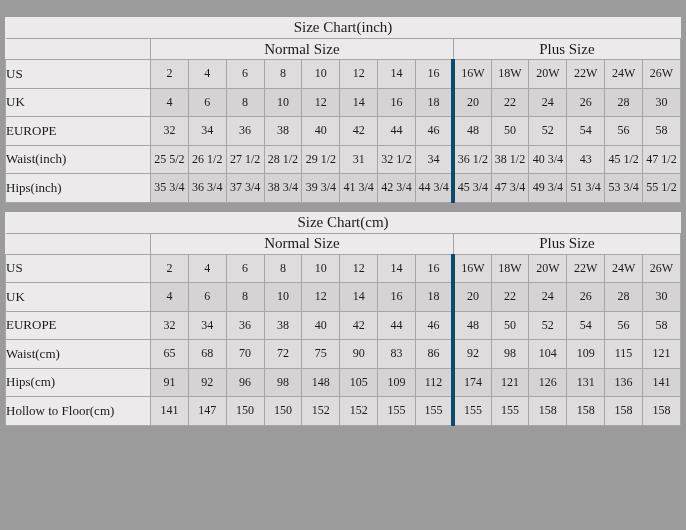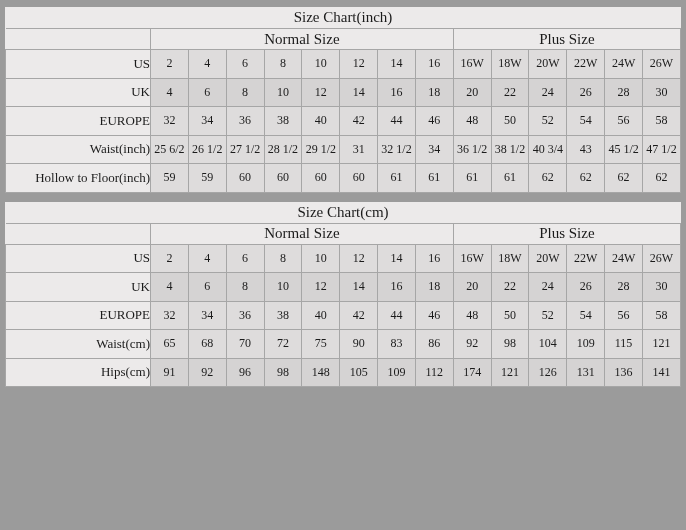--- a/index.html
+++ b/index.html
@@ -7,21 +7,21 @@
     padding: 0;
     background: #9b9b9b;
     width: 686px;
     height: 530px;
     font-family: "Liberation Serif", serif;
   }
   .page {
     width: 686px;
     height: 530px;
     box-sizing: border-box;
-    padding: 6px 4px 6px 4px;
+    padding: 16px 4px 6px 4px;
     display: flex;
     flex-direction: column;
     gap: 7px;
     background: #9b9b9b;
   }
   .chart {
     background: #eceaea;
     border: 1px solid #9b9b9b;
     box-sizing: border-box;
   }
@@ -51,36 +51,36 @@
     height: 20px;
     margin-top: 40px;
   }
   .blank-cell {
     background: #eceaea;
     border-left: none;
   }
   .label-cell {
     font-size: 13px;
     background: #eceaea;
-    text-align: right;
+    text-align: left;
   }
   .data-cell {
     font-size: 12px;
     background: #dedcdc;
   }
   tr.r-odd .data-cell {
     background: #dedcdc;
   }
   tr.r-even .data-cell {
     background: #d5d3d3;
   }
   .chart-inch tr.body-row { height: 28.5px; }
   .chart-cm tr.body-row { height: 28.5px; }
   .col-label { width: 145px; }
-  .sep-left { border-left: 1px solid #0c4a6e; }
+  .sep-left { border-left: 4px solid #0c4a6e; }
 </style>
 </head>
 <body>
 
 <div class="page">
   <div class="chart chart-inch">
     <table>
       <colgroup id="cg-0">
           <col class="col-label">
           <col>
@@ -153,51 +153,51 @@
             <td class="data-cell">46</td>
             <td class="data-cell sep-left">48</td>
             <td class="data-cell">50</td>
             <td class="data-cell">52</td>
             <td class="data-cell">54</td>
             <td class="data-cell">56</td>
             <td class="data-cell">58</td>
           </tr>
           <tr class="body-row r-odd">
             <td class="label-cell">Waist(inch)</td>
-            <td class="data-cell">25 6/2</td>
+            <td class="data-cell">25 5/2</td>
             <td class="data-cell">26 1/2</td>
             <td class="data-cell">27 1/2</td>
             <td class="data-cell">28 1/2</td>
             <td class="data-cell">29 1/2</td>
             <td class="data-cell">31</td>
             <td class="data-cell">32 1/2</td>
             <td class="data-cell">34</td>
             <td class="data-cell sep-left">36 1/2</td>
             <td class="data-cell">38 1/2</td>
             <td class="data-cell">40 3/4</td>
             <td class="data-cell">43</td>
             <td class="data-cell">45 1/2</td>
             <td class="data-cell">47 1/2</td>
           </tr>
-          <tr class="body-row r-odd">
-            <td class="label-cell">Hollow to Floor(inch)</td>
-            <td class="data-cell">59</td>
-            <td class="data-cell">59</td>
-            <td class="data-cell">60</td>
-            <td class="data-cell">60</td>
-            <td class="data-cell">60</td>
-            <td class="data-cell">60</td>
-            <td class="data-cell">61</td>
-            <td class="data-cell">61</td>
-            <td class="data-cell sep-left">61</td>
-            <td class="data-cell">61</td>
-            <td class="data-cell">62</td>
-            <td class="data-cell">62</td>
-            <td class="data-cell">62</td>
-            <td class="data-cell">62</td>
+          <tr class="body-row r-even">
+            <td class="label-cell">Hips(inch)</td>
+            <td class="data-cell">35 3/4</td>
+            <td class="data-cell">36 3/4</td>
+            <td class="data-cell">37 3/4</td>
+            <td class="data-cell">38 3/4</td>
+            <td class="data-cell">39 3/4</td>
+            <td class="data-cell">41 3/4</td>
+            <td class="data-cell">42 3/4</td>
+            <td class="data-cell">44 3/4</td>
+            <td class="data-cell sep-left">45 3/4</td>
+            <td class="data-cell">47 3/4</td>
+            <td class="data-cell">49 3/4</td>
+            <td class="data-cell">51 3/4</td>
+            <td class="data-cell">53 3/4</td>
+            <td class="data-cell">55 1/2</td>
           </tr>
         </tbody>
     </table>
   </div>
   <div class="chart chart-cm">
     <table>
       <colgroup id="cg-1">
           <col class="col-label">
           <col>
           <col>
@@ -301,16 +301,33 @@
             <td class="data-cell">105</td>
             <td class="data-cell">109</td>
             <td class="data-cell">112</td>
             <td class="data-cell sep-left">174</td>
             <td class="data-cell">121</td>
             <td class="data-cell">126</td>
             <td class="data-cell">131</td>
             <td class="data-cell">136</td>
             <td class="data-cell">141</td>
           </tr>
+          <tr class="body-row r-odd">
+            <td class="label-cell">Hollow to Floor(cm)</td>
+            <td class="data-cell">141</td>
+            <td class="data-cell">147</td>
+            <td class="data-cell">150</td>
+            <td class="data-cell">150</td>
+            <td class="data-cell">152</td>
+            <td class="data-cell">152</td>
+            <td class="data-cell">155</td>
+            <td class="data-cell">155</td>
+            <td class="data-cell sep-left">155</td>
+            <td class="data-cell">155</td>
+            <td class="data-cell">158</td>
+            <td class="data-cell">158</td>
+            <td class="data-cell">158</td>
+            <td class="data-cell">158</td>
+          </tr>
         </tbody>
     </table>
   </div>
 </div>
 
 </body></html>

